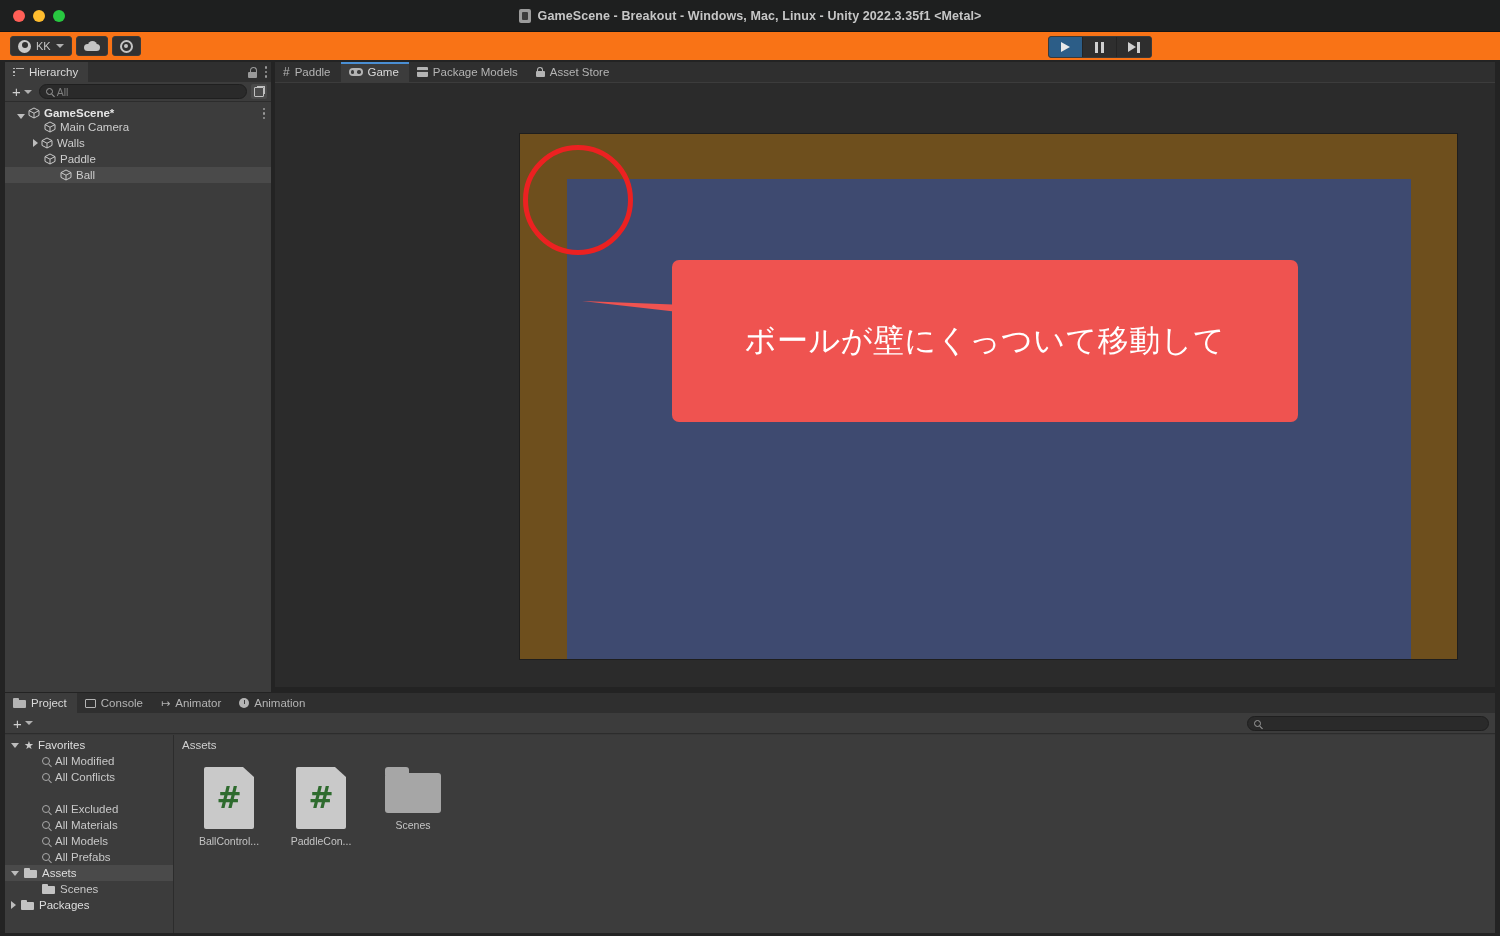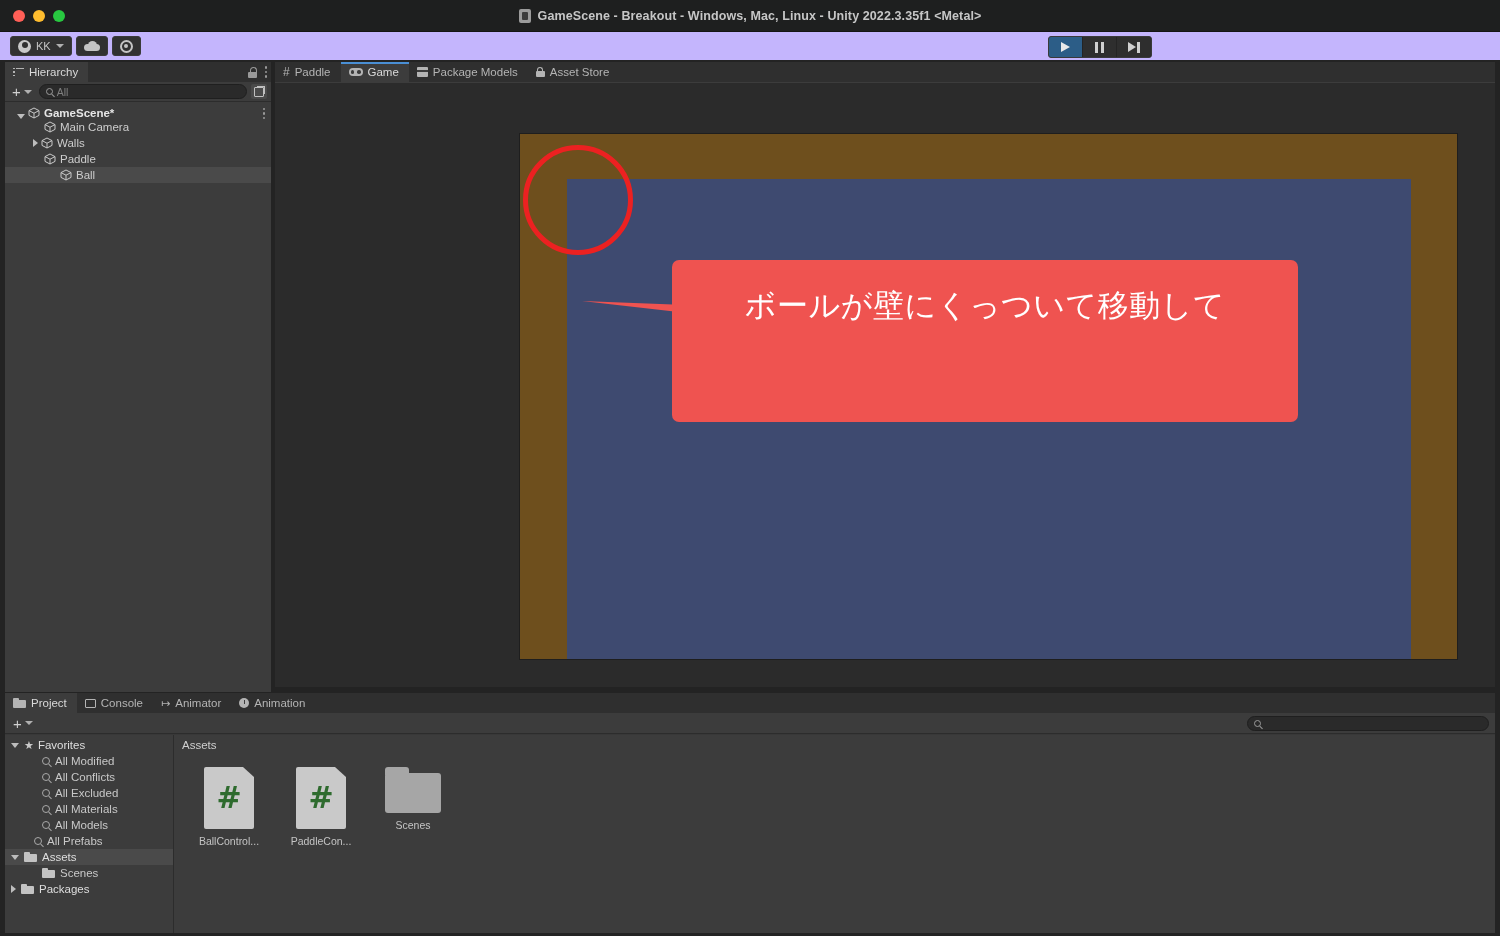--- a/index.html
+++ b/index.html
@@ -40,21 +40,21 @@
   }
   .unity-doc-ico::after {
     content: ""; position: absolute; left: 3px; top: 3px;
     width: 6px; height: 8px; border-radius: 1px;
     background: #3b3b3b;
   }
 
   
   .main-toolbar {
     position: absolute; left: 0; top: 32px; width: 1500px; height: 28px;
-    background: #c4b5fd;
+    background: #f97316;
     padding-left: 8px;
   }
   .tb-left { position: absolute; left: 10px; top: 4px; display: flex; gap: 4px; }
   .tb-btn {
     height: 20px; background: #313131; border-radius: 3px;
     display: flex; align-items: center; gap: 5px;
     padding: 0 7px; color: #c4c4c4; font-size: 11px;
     border: 1px solid #3a3a3a;
   }
   .acct-ico {
@@ -285,21 +285,21 @@
   }
 
   
   .anno-circle {
     position: absolute; border: 5px solid #ec2121; border-radius: 50%;
     box-sizing: border-box;
   }
   .callout {
     position: absolute; background: #ef5350; border-radius: 7px;
     color: #ffffff; display: flex; flex-direction: column;
-    align-items: center; justify-content: flex-start;
+    align-items: center; justify-content: center;
     padding: 22px 34px;
     font-family: "DejaVu Sans", "Liberation Sans", sans-serif;
     font-size: 31px; line-height: 1.52; letter-spacing: .5px;
   }
   .callout-arrow { position: absolute; }
 
   
   .projectpanel {
     position: absolute; left: 4px; top: 692px; width: 1492px; height: 242px;
     background: #383838; border: 1px solid #232323;
@@ -709,42 +709,42 @@
             </span>
             <span>All Modified</span>
           </div>
           <div class="prow" style="padding-left: 24px;">
             <span class="tri none" style="margin-right: 5px;"></span>
             <span style="display: flex; align-items: center;">
               <span class="mag-s"></span>
             </span>
             <span>All Conflicts</span>
           </div>
+          <div class="prow" style="padding-left: 24px; margin-top: 16px;">
+            <span class="tri none" style="margin-right: 5px;"></span>
+            <span style="display: flex; align-items: center;">
+              <span class="mag-s"></span>
+            </span>
+            <span>All Excluded</span>
+          </div>
           <div class="prow" style="padding-left: 24px;">
             <span class="tri none" style="margin-right: 5px;"></span>
             <span style="display: flex; align-items: center;">
               <span class="mag-s"></span>
             </span>
-            <span>All Excluded</span>
+            <span>All Materials</span>
           </div>
           <div class="prow" style="padding-left: 24px;">
             <span class="tri none" style="margin-right: 5px;"></span>
             <span style="display: flex; align-items: center;">
               <span class="mag-s"></span>
             </span>
-            <span>All Materials</span>
+            <span>All Models</span>
           </div>
           <div class="prow" style="padding-left: 24px;">
-            <span class="tri none" style="margin-right: 5px;"></span>
-            <span style="display: flex; align-items: center;">
-              <span class="mag-s"></span>
-            </span>
-            <span>All Models</span>
-          </div>
-          <div class="prow" style="padding-left: 16px;">
             <span class="tri none" style="margin-right: 5px;"></span>
             <span style="display: flex; align-items: center;">
               <span class="mag-s"></span>
             </span>
             <span>All Prefabs</span>
           </div>
           <div class="prow selected bold" style="padding-left: 6px;">
             <span class="tri down" style="margin-right: 5px;"></span>
             <span style="display: flex; align-items: center;">
               <span class="folder-ico"></span>

